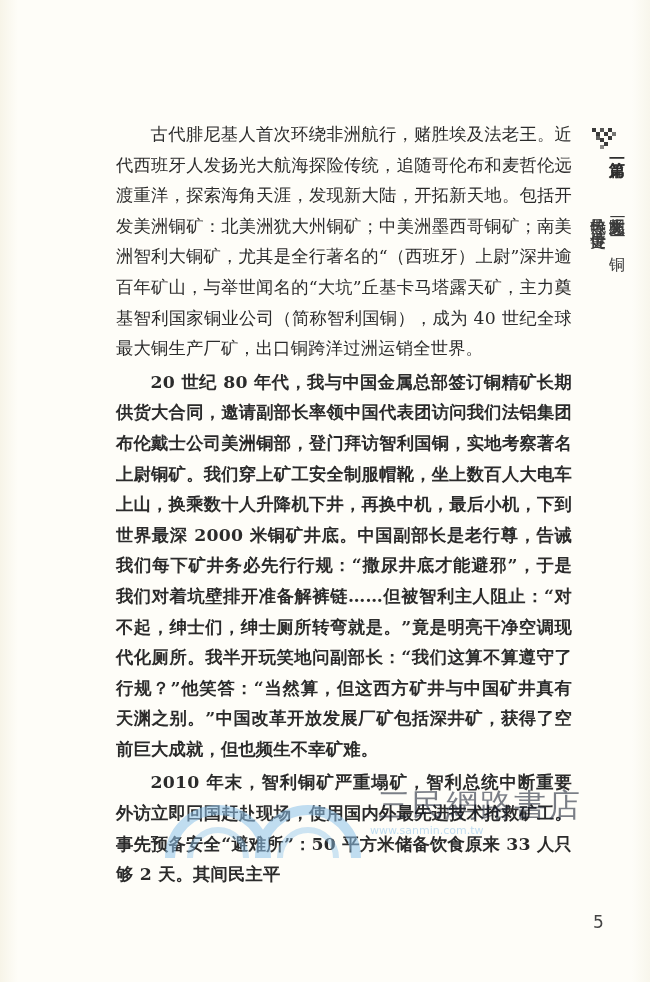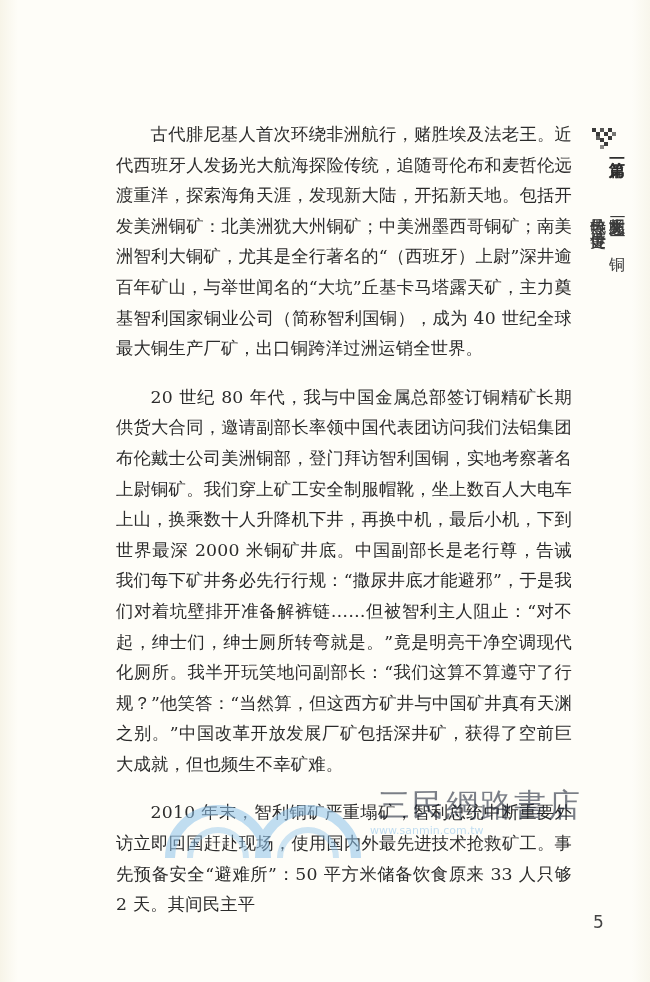--- a/index.html
+++ b/index.html
@@ -31,21 +31,22 @@
     }
     .para {
       margin: 0;
       font-size: 17.3px;
       line-height: 30.6px;
       text-indent: 2em;
       text-align: justify;
       letter-spacing: 0.2px;
     }
     .para + .para {
-      margin-top: 18px;
+      margin-top: 3px;
+      font-weight: bold;
     }
     .side-header {
       position: absolute;
       left: 584px;
       top: 128px;
       width: 50px;
       height: 300px;
       z-index: 1;
     }
     .ornament {

